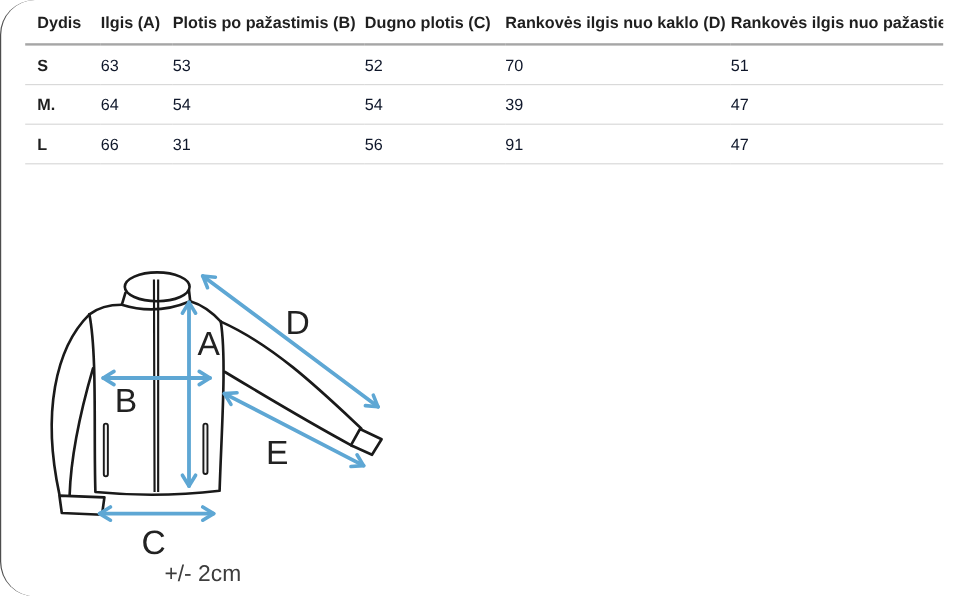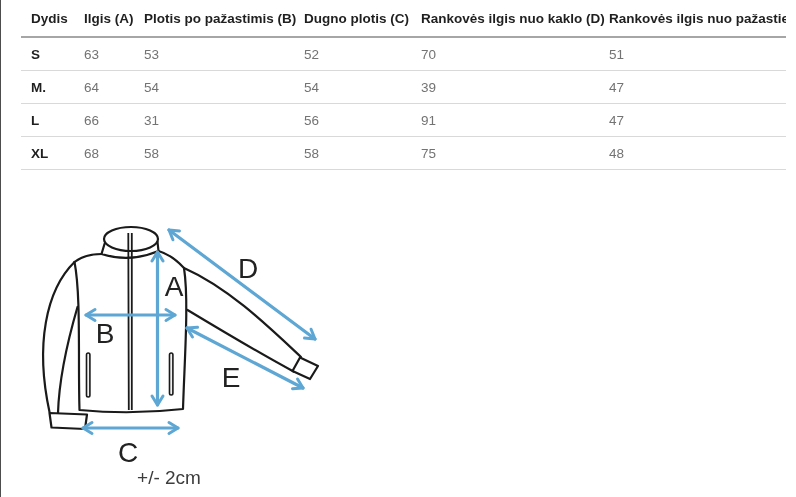--- a/index.html
+++ b/index.html
@@ -5,20 +5,21 @@
   html, body { margin: 0; padding: 0; background: #fff; }
   .screen {
     position: relative;
     width: 796px;
     height: 497px;
     background: #ffffff;
     border-left: 1px solid #4d4d4d;
     box-sizing: border-box;
     overflow: hidden;
     font-family: "Liberation Sans", sans-serif;
+    border-radius: 29px;
   }
   table.size-chart {
     position: absolute;
     top: 0;
     left: 20px;
     width: 765px;
     border-collapse: collapse;
     table-layout: fixed;
   }
   table.size-chart th {
@@ -30,21 +31,21 @@
     color: #1f1f1f;
     padding: 0;
     border-bottom: 2px solid #a6a6a6;
     white-space: nowrap;
     overflow: hidden;
   }
   table.size-chart td {
     height: 32px;
     vertical-align: middle;
     font-size: 13.5px;
-    color: #737373;
+    color: #0f172a;
     padding: 0;
     border-bottom: 1px solid #d9d9d9;
     white-space: nowrap;
   }
   table.size-chart th:first-child,
   table.size-chart td:first-child { padding-left: 10px; }
   table.size-chart td.size-col { font-weight: 700; color: #1f1f1f; }
   .diagram-svg {
     position: absolute;
     top: 185px;
@@ -102,28 +103,20 @@
         <td>47</td>
       </tr>
       <tr>
         <td class="size-col">L</td>
         <td>66</td>
         <td>31</td>
         <td>56</td>
         <td>91</td>
         <td>47</td>
       </tr>
-      <tr>
-        <td class="size-col">XL</td>
-        <td>68</td>
-        <td>58</td>
-        <td>58</td>
-        <td>75</td>
-        <td>48</td>
-      </tr>
     </tbody>
   </table>
 
   <svg class="diagram-svg" viewBox="0 0 420 312">
     <defs>
       <marker id="chev-end" markerUnits="userSpaceOnUse" markerWidth="18" markerHeight="18" refX="12" refY="8" orient="auto">
         <path d="M3,2.5 L12,8 L3,13.5" fill="none" stroke="#5EA7D4" stroke-width="3" stroke-linecap="round" stroke-linejoin="round"></path>
       </marker>
       <marker id="chev-start" markerUnits="userSpaceOnUse" markerWidth="18" markerHeight="18" refX="5" refY="8" orient="auto">
         <path d="M14,2.5 L5,8 L14,13.5" fill="none" stroke="#5EA7D4" stroke-width="3" stroke-linecap="round" stroke-linejoin="round"></path>

